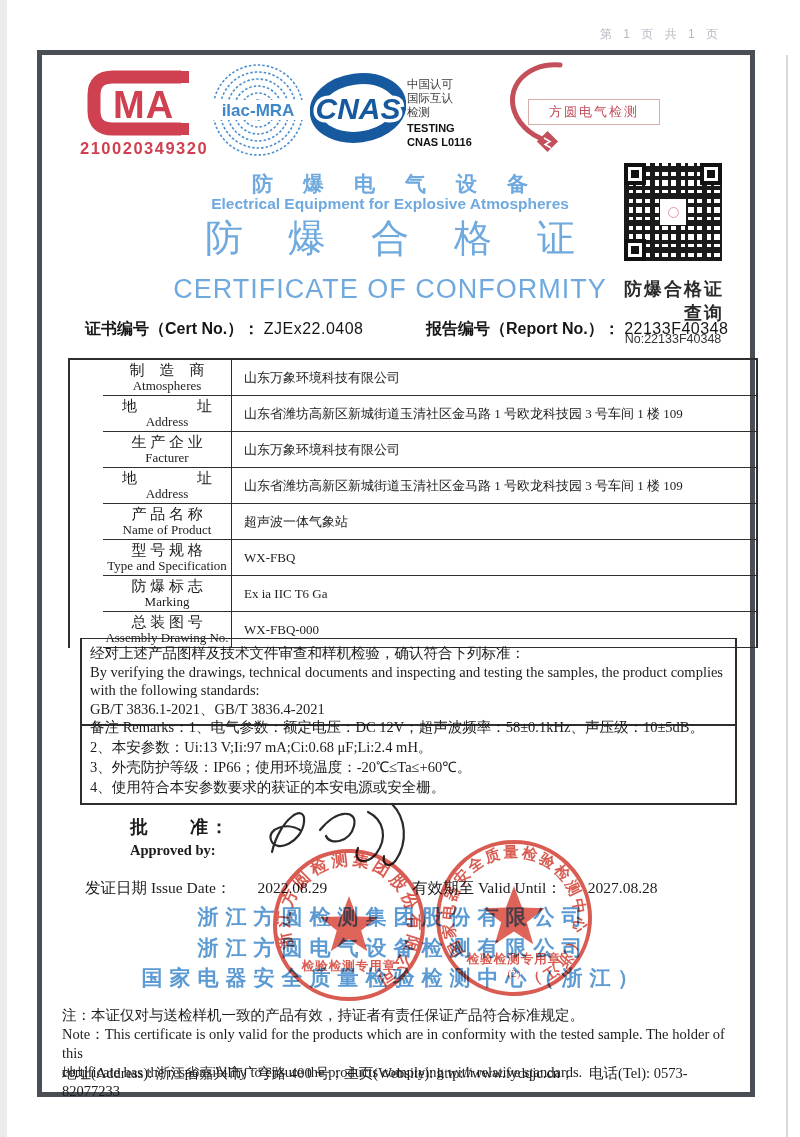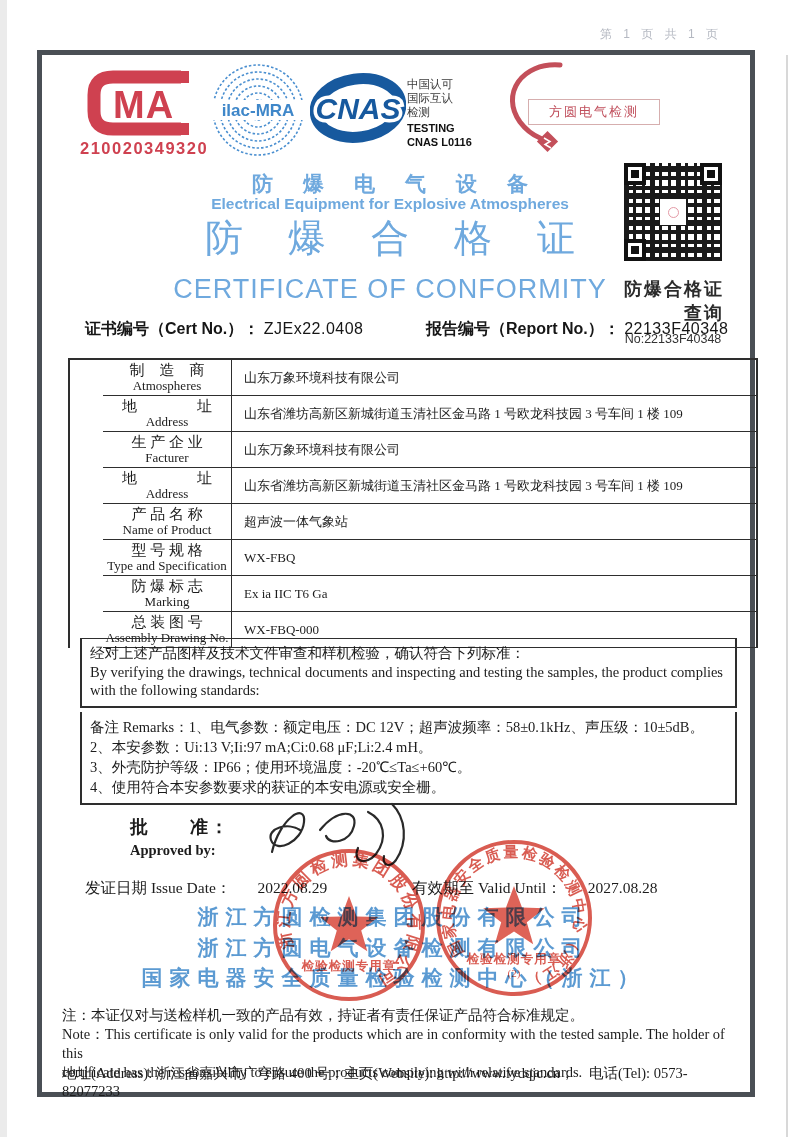--- a/index.html
+++ b/index.html
@@ -200,20 +200,21 @@
         </div>
       <div class="dval">WX-FBQ-000</div>
     </div>
   </div>
 
   <div class="abs block">
     <div class="blk-inner">
       <div>经对上述产品图样及技术文件审查和样机检验，确认符合下列标准：</div>
       <div>By verifying the drawings, technical documents and inspecting and testing the samples, the product complies</div>
       <div>with the following standards:</div>
+      <div>GB/T 3836.1-2021、GB/T 3836.4-2021</div>
     </div>
   </div>
 
   <div class="abs block2">
     <div class="blk-inner" style="line-height:20px;">
       <div>备注 Remarks：1、电气参数：额定电压：DC 12V；超声波频率：58±0.1kHz、声压级：10±5dB。</div>
       <div>2、本安参数：Ui:13 V;Ii:97 mA;Ci:0.68 μF;Li:2.4 mH。</div>
       <div>3、外壳防护等级：IP66；使用环境温度：-20℃≤Ta≤+60℃。</div>
       <div>4、使用符合本安参数要求的获证的本安电源或安全栅。</div>
     </div>

